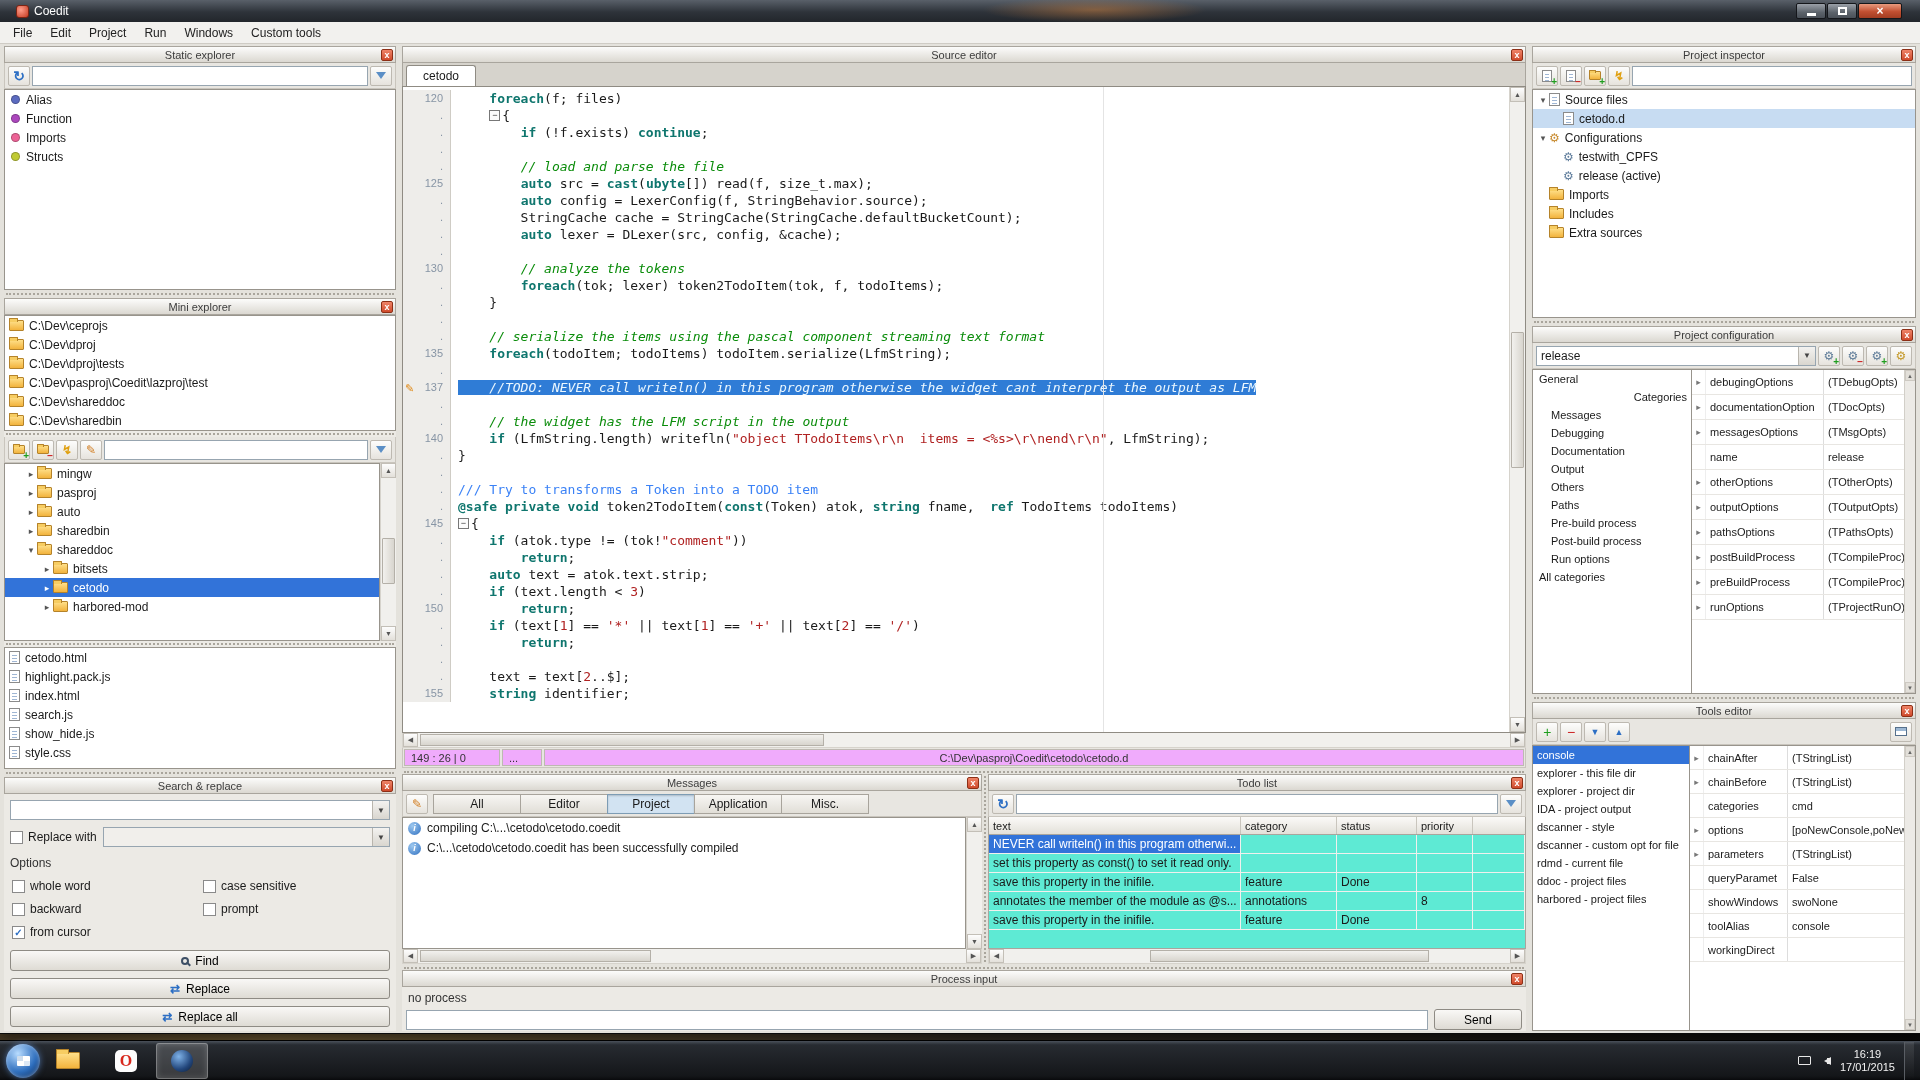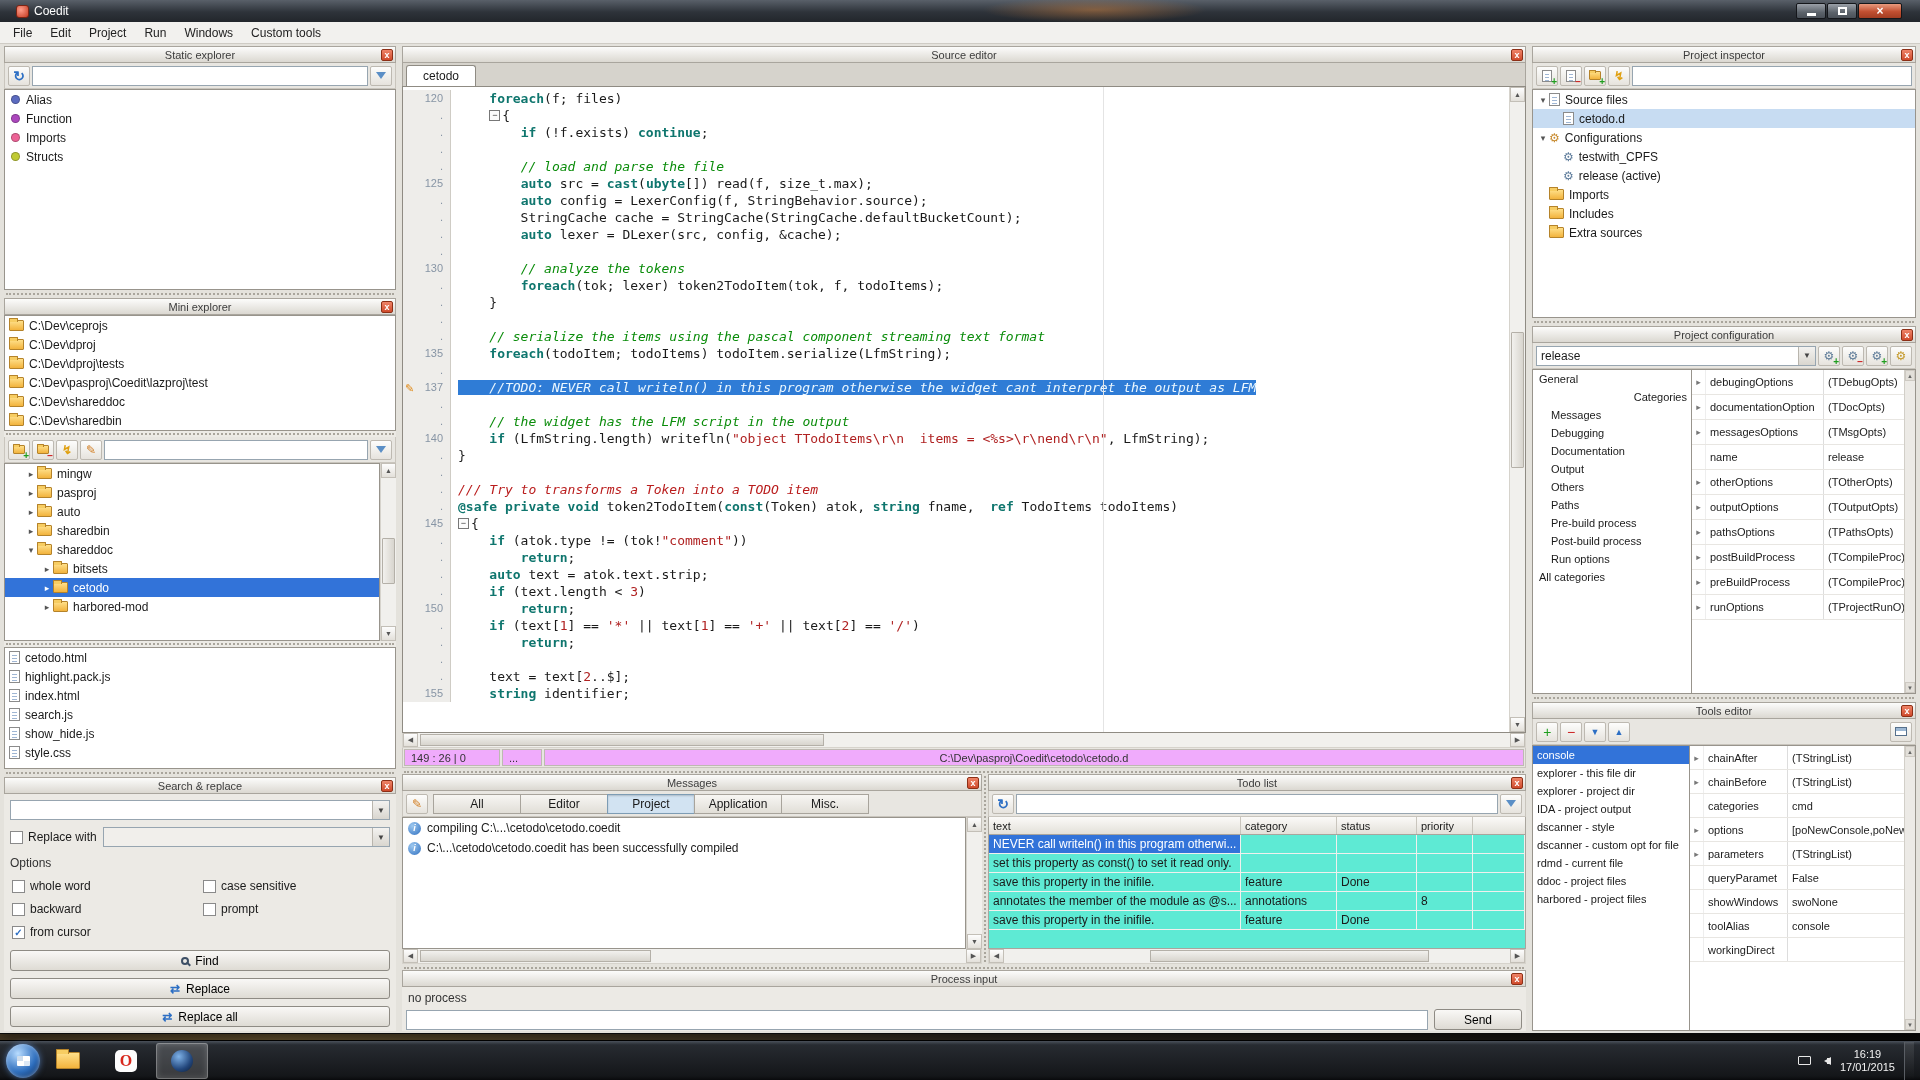--- a/index.html
+++ b/index.html
@@ -112,21 +112,21 @@
   font:13px/17px "DejaVu Sans Mono",monospace}
 .ruler{position:absolute;top:0;bottom:0;left:700px;width:1px;background:#e4e4e4}
 .edline{display:flex;height:17px;white-space:pre}
 .gut{width:48px;flex:none;background:#eeedea;border-right:1px solid #cfccc5;color:#8795a5;font-size:11px;
   display:flex;align-items:center;justify-content:flex-end;padding-right:7px;position:relative;
   font-family:"Liberation Sans",sans-serif}
 .gmark{position:absolute;left:2px;top:1px;color:#e08b1a;font-size:11px}
 .cline{padding-left:7px}
 .tk-k{color:#0f766e;font-weight:bold}
 .tk-c{color:#0a8c0a;font-style:italic}
-.tk-d{color:#b91c1c;font-style:italic}
+.tk-d{color:#3b82f6;}
 .tk-s,.tk-nu{color:#b02222}
 .tk-sel{background:#2f7cd6;color:#ecf8ff;font-style:italic}
 .foldbox{display:inline-block;width:11px;height:11px;border:1px solid #777;background:#fbfbfb;color:#333;
   font-size:9px;line-height:9px;text-align:center;vertical-align:middle;margin:0 2px 2px 0;
   font-family:"Liberation Sans",sans-serif;font-style:normal}
 
 .sbv{position:absolute;top:0;bottom:0;right:0;width:16px;background:#f1f0ed;border-left:1px solid #d6d3cc}
 .sba{position:absolute;left:0;right:0;height:15px;display:grid;place-items:center;font-size:7px;color:#555;
   background:linear-gradient(#fdfdfd,#e3e0da);border:1px solid #c3bfb7;font-style:normal}
 .sba.up{top:0}.sba.dn{bottom:0}

